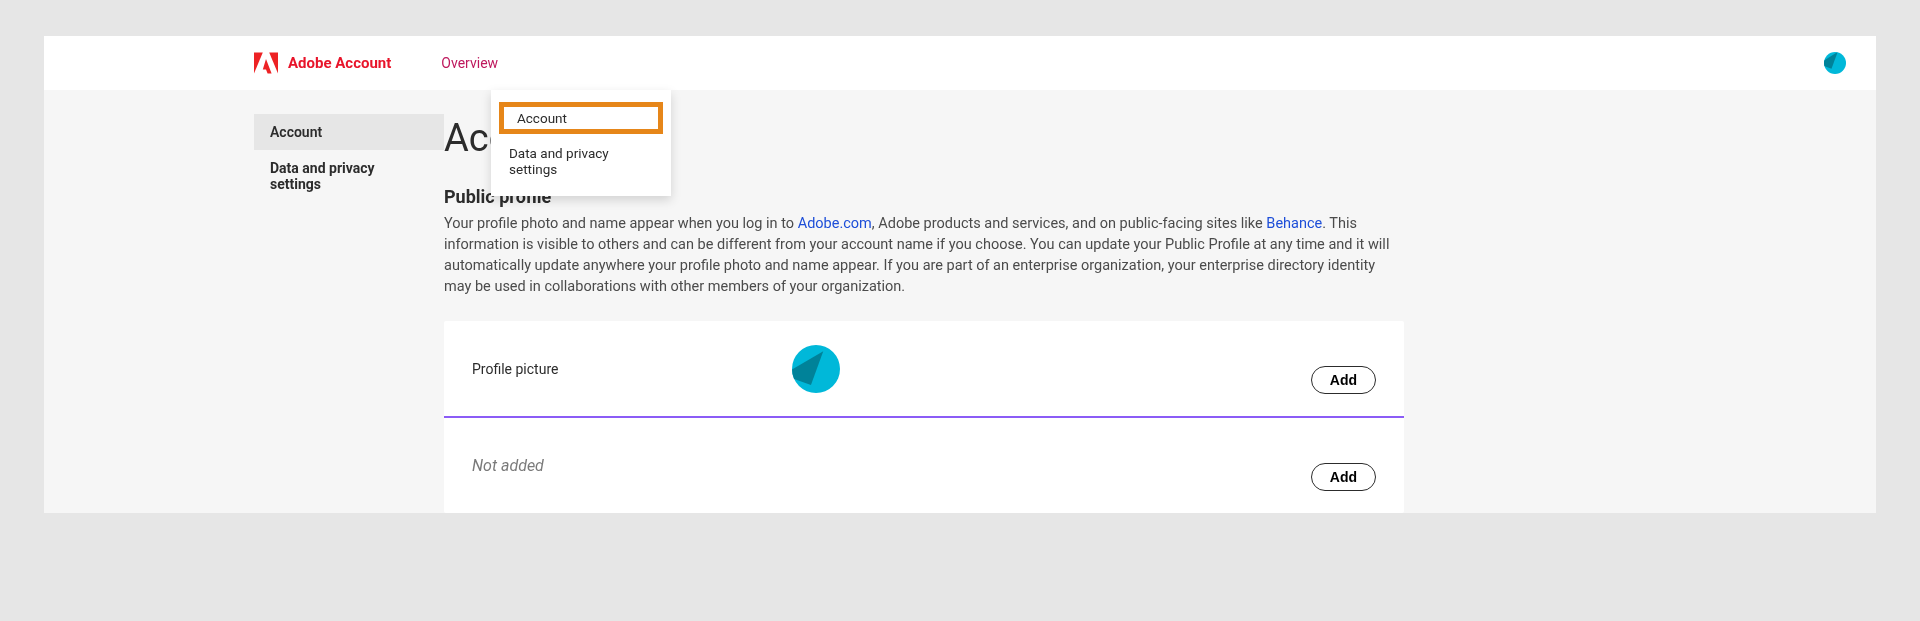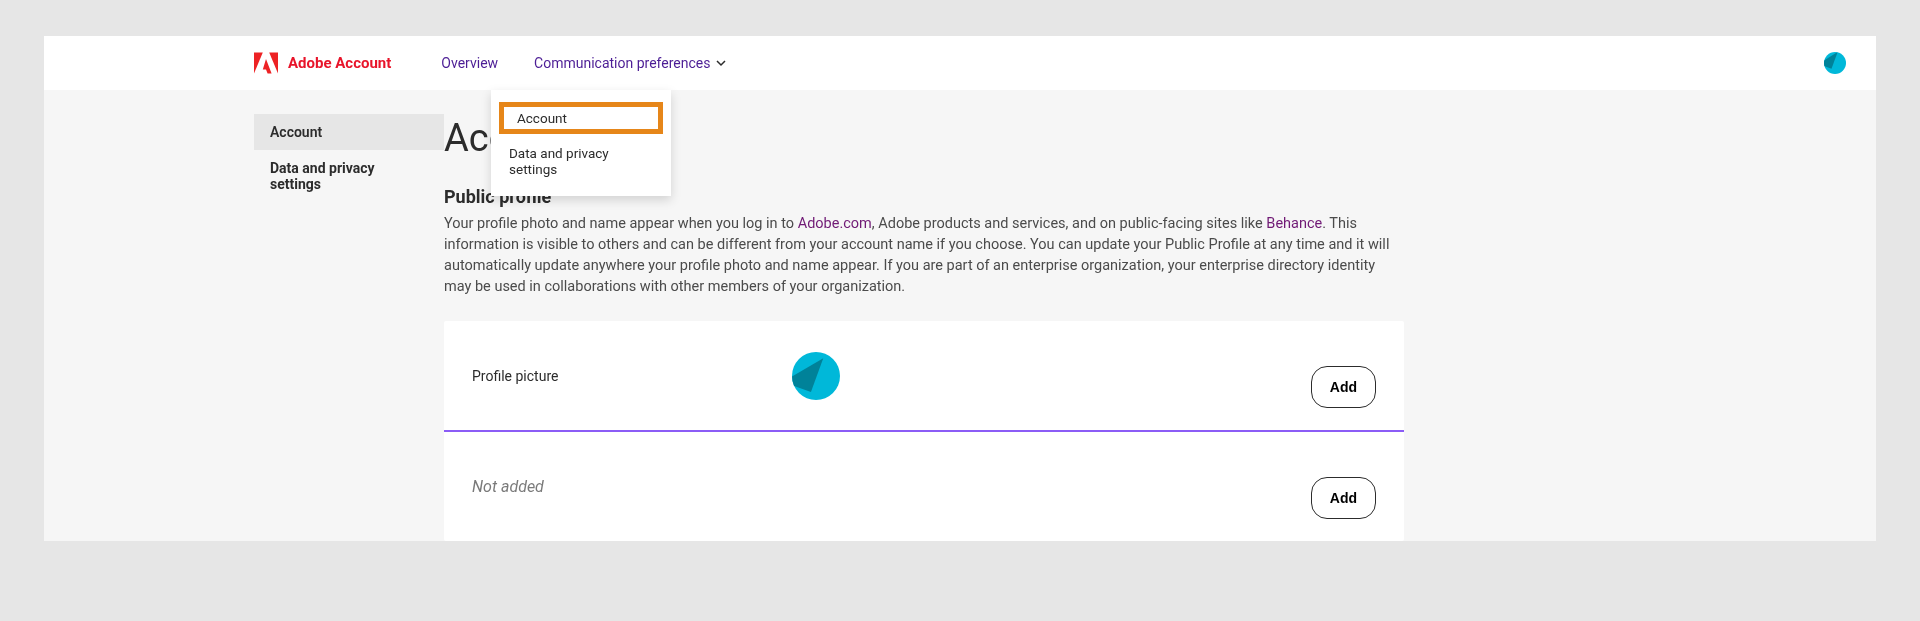--- a/index.html
+++ b/index.html
@@ -43,21 +43,21 @@
     color: #e8142a;
     font-weight: 700;
     font-size: 15px;
   }
   .nav-items { display: flex; align-items: stretch; height: 54px; }
   .nav-item {
     display: flex;
     align-items: center;
     padding: 0 18px;
     font-size: 14px;
-    color: #4c1d95;
+    color: #be185d;
     cursor: pointer;
     position: relative;
   }
   .nav-item.active {
     font-weight: 700;
     border: 1px solid #1473e6;
     border-bottom: none;
   }
   .chevron {
     margin-left: 6px;
@@ -154,21 +154,21 @@
     font-size: 18px;
     font-weight: 700;
     margin-bottom: 6px;
   }
   .section-desc {
     font-size: 14.5px;
     color: #4b4b4b;
     line-height: 1.45;
     margin-bottom: 24px;
   }
-  .section-desc a { color: #701a75; text-decoration: none; }
+  .section-desc a { color: #1d4ed8; text-decoration: none; }
 
   .card {
     background: #fff;
     border-radius: 2px;
   }
   .row {
     display: flex;
     align-items: center;
     padding: 22px 28px;
     border-bottom: 2px solid #8b5cf6;
@@ -201,21 +201,21 @@
     border-left: 30px solid transparent;
     border-right: 0 solid transparent;
     border-bottom: 36px solid #008299;
     transform: rotate(20deg);
   }
   .row-action { flex: 0 0 auto; }
   .pill-btn {
     border: 1.5px solid #2c2c2c;
     background: #fff;
     border-radius: 16px;
-    padding: 12px 18px;
+    padding: 5px 18px;
     font-size: 14px;
     font-weight: 600;
     cursor: pointer;
     margin-top: 23px;
   }
 </style>
 </head>
 <body>
 
 <div class="canvas">
@@ -227,28 +227,20 @@
           <polygon points="0,0 11,0 0,26" fill="#ed2224"></polygon>
           <polygon points="19,0 30,0 30,26" fill="#ed2224"></polygon>
           <polygon points="15,8 22,26 17,26 15,21 11,21" fill="#ed2224"></polygon>
         </svg>
         <span class="brand-title">Adobe Account</span>
       </div>
 
       <div class="nav-items">
         <div class="nav-item">
           <span>Overview</span>
-        </div>
-        <div class="nav-item">
-          <span>Communication preferences</span>
-          <span class="chevron">
-            <svg viewBox="0 0 10 10">
-                <polyline points="1,3 5,7 9,3" fill="none" stroke="#2c2c2c" stroke-width="1.5"></polyline>
-              </svg>
-          </span>
         </div>
       </div>
 
       <div class="avatar"></div>
     </div>
 
     <div class="dropdown">
       <div class="dropdown-item highlight">
         <span>Account</span>
       </div>

